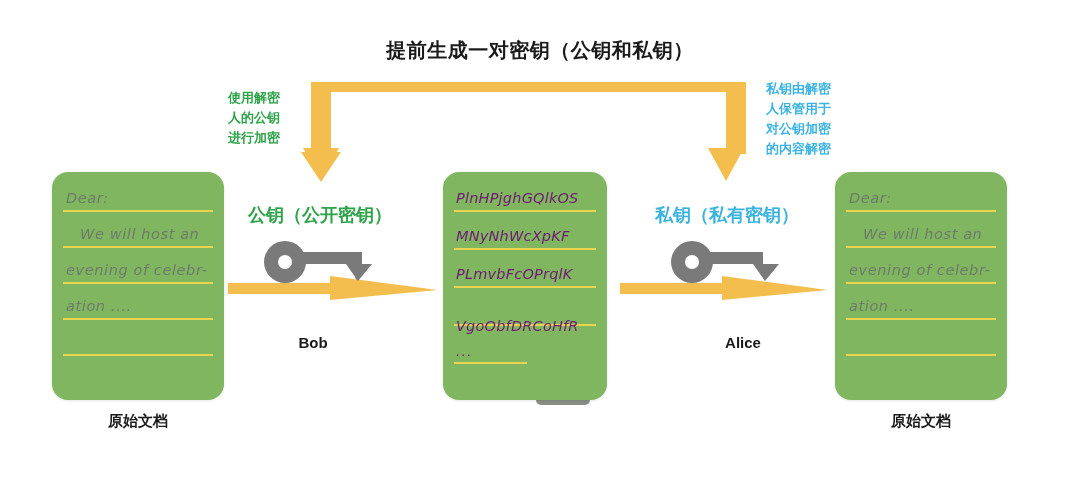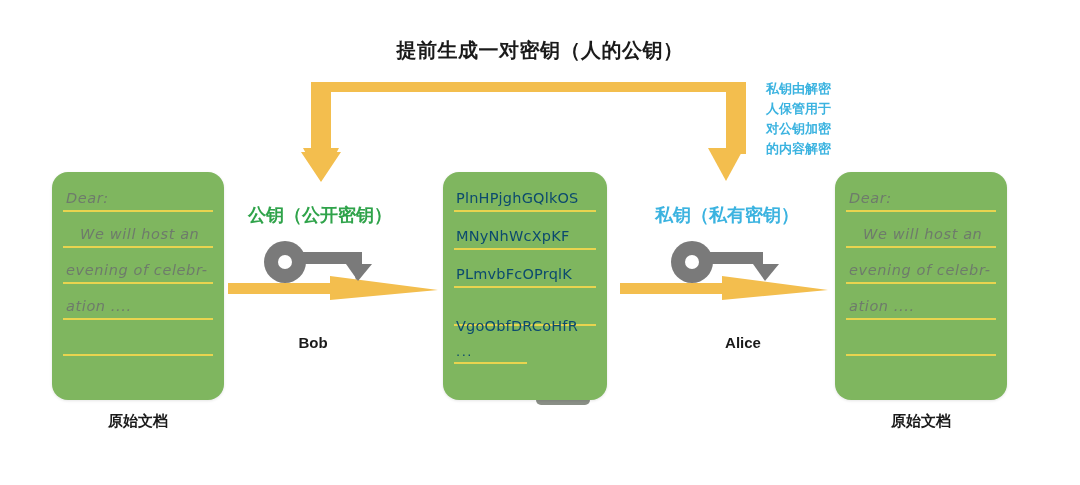--- a/index.html
+++ b/index.html
@@ -61,22 +61,23 @@
     font-size: 14.5px;
     letter-spacing: 0.6px;
     white-space: nowrap;
   }
   .doc-text.indent { padding-left: 14px; }
 
   .cipher-text {
     position: absolute;
     left: 13px;
     right: 8px;
-    color: #0c4a6e;
+    color: #701a75;
     font-family: "DejaVu Sans", sans-serif;
+    font-style: italic;
     font-size: 14.5px;
     letter-spacing: 0.2px;
     white-space: nowrap;
   }
   .cipher-text.dots { font-size: 13px; letter-spacing: 1.5px; }
 
   
   .card-caption {
     position: absolute;
     font-size: 15px;
@@ -171,22 +172,27 @@
       <rect x="707" y="252" width="56" height="12" fill="#7A7A7A"></rect>
       <polygon points="753,264 779,264 765,281" fill="#7A7A7A"></polygon>
     </g>
 
     <g>
       <path d="M 547,368 L 547,352 A 16,16 0 0 1 579,352 L 579,368" fill="none" stroke="#8A8F86" stroke-width="4"></path>
       <rect x="536" y="360" width="54" height="45" rx="5" fill="#8A8F86"></rect>
     </g>
   </svg>
 
-  <div class="title">提前生成一对密钥（人的公钥）</div>
-
+  <div class="title">提前生成一对密钥（公钥和私钥）</div>
+
+  <div class="annot green" style="left:228px; top:88px;">
+    <div>使用解密</div>
+    <div>人的公钥</div>
+    <div>进行加密</div>
+  </div>
 
   <div class="annot blue" style="left:766px; top:79px;">
     <div>私钥由解密</div>
     <div>人保管用于</div>
     <div>对公钥加密</div>
     <div>的内容解密</div>
   </div>
 
   <div class="key-label pub" style="left:248px; top:203px;">公钥（公开密钥）</div>
   <div class="key-label priv" style="left:655px; top:203px;">私钥（私有密钥）</div>

